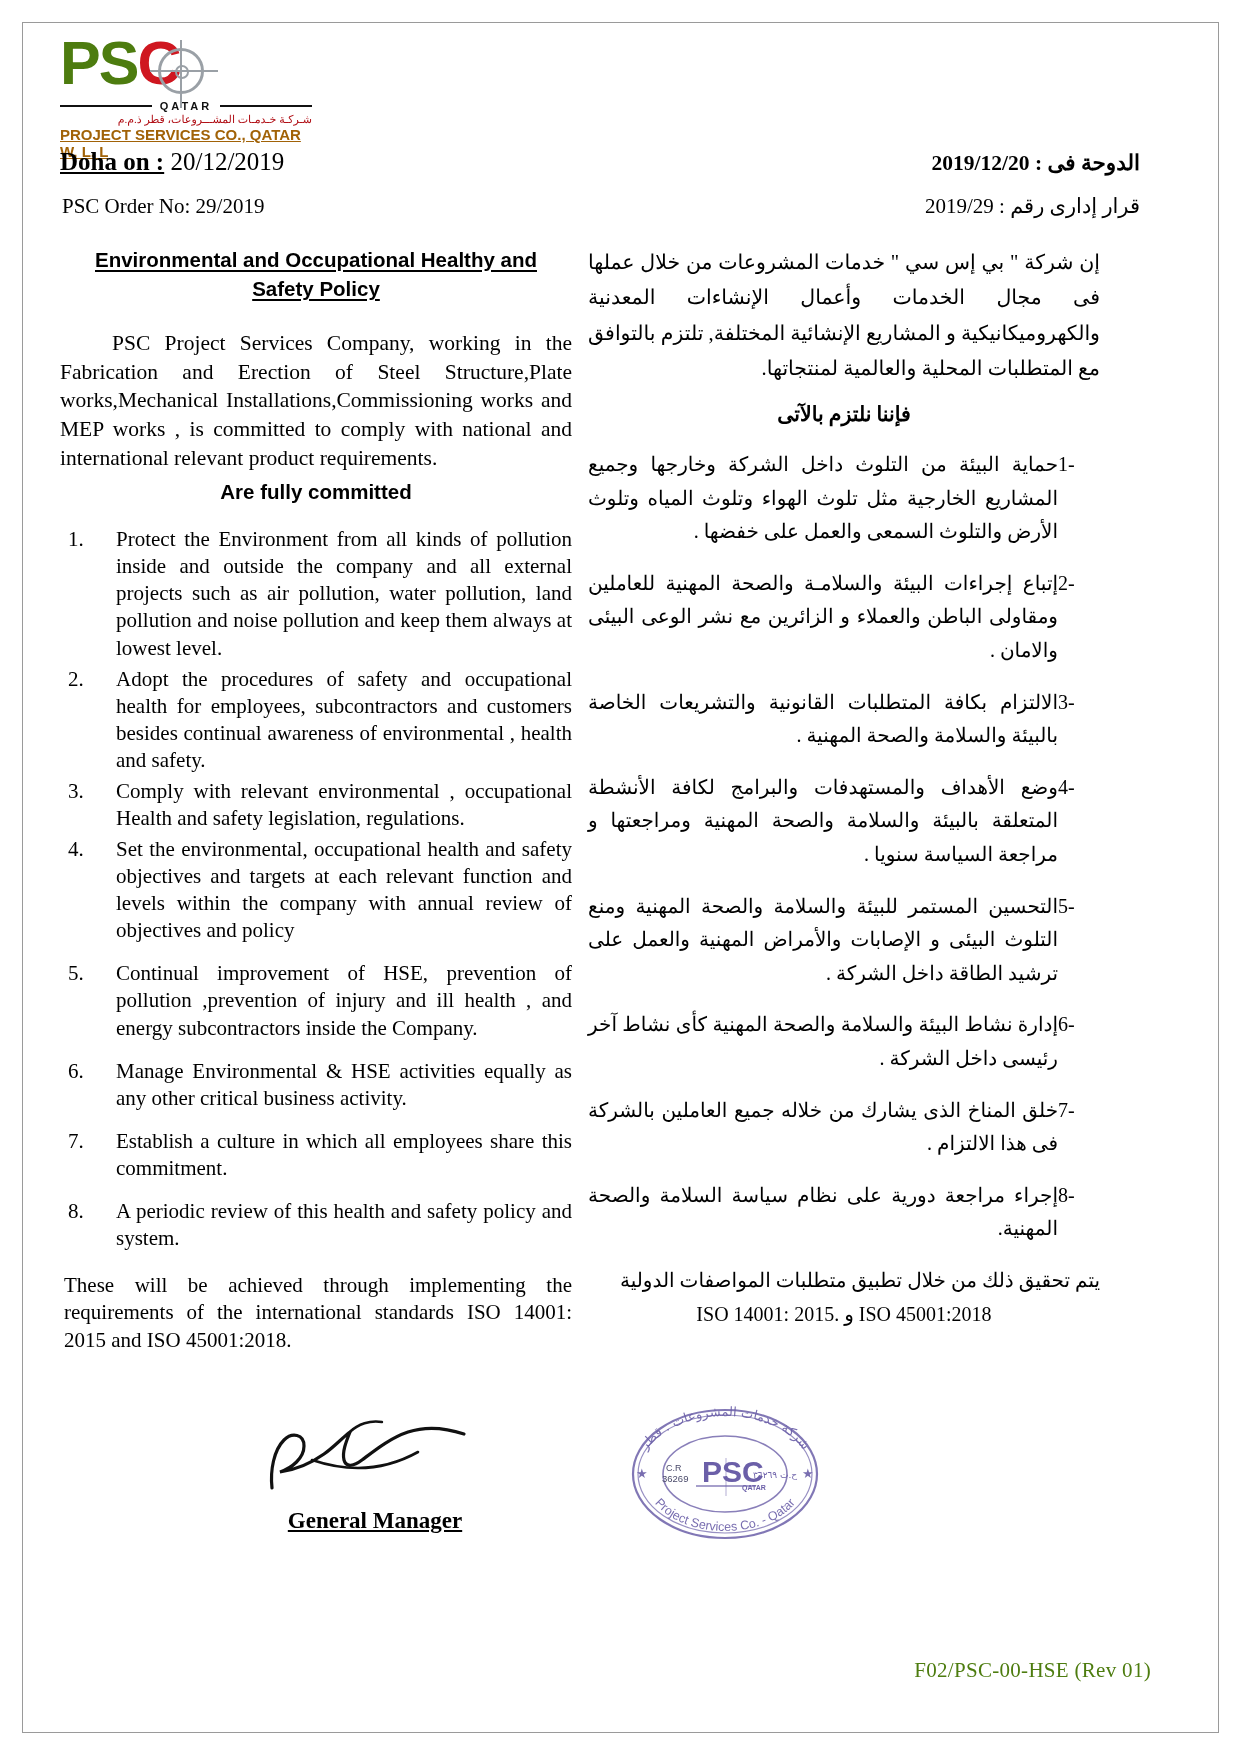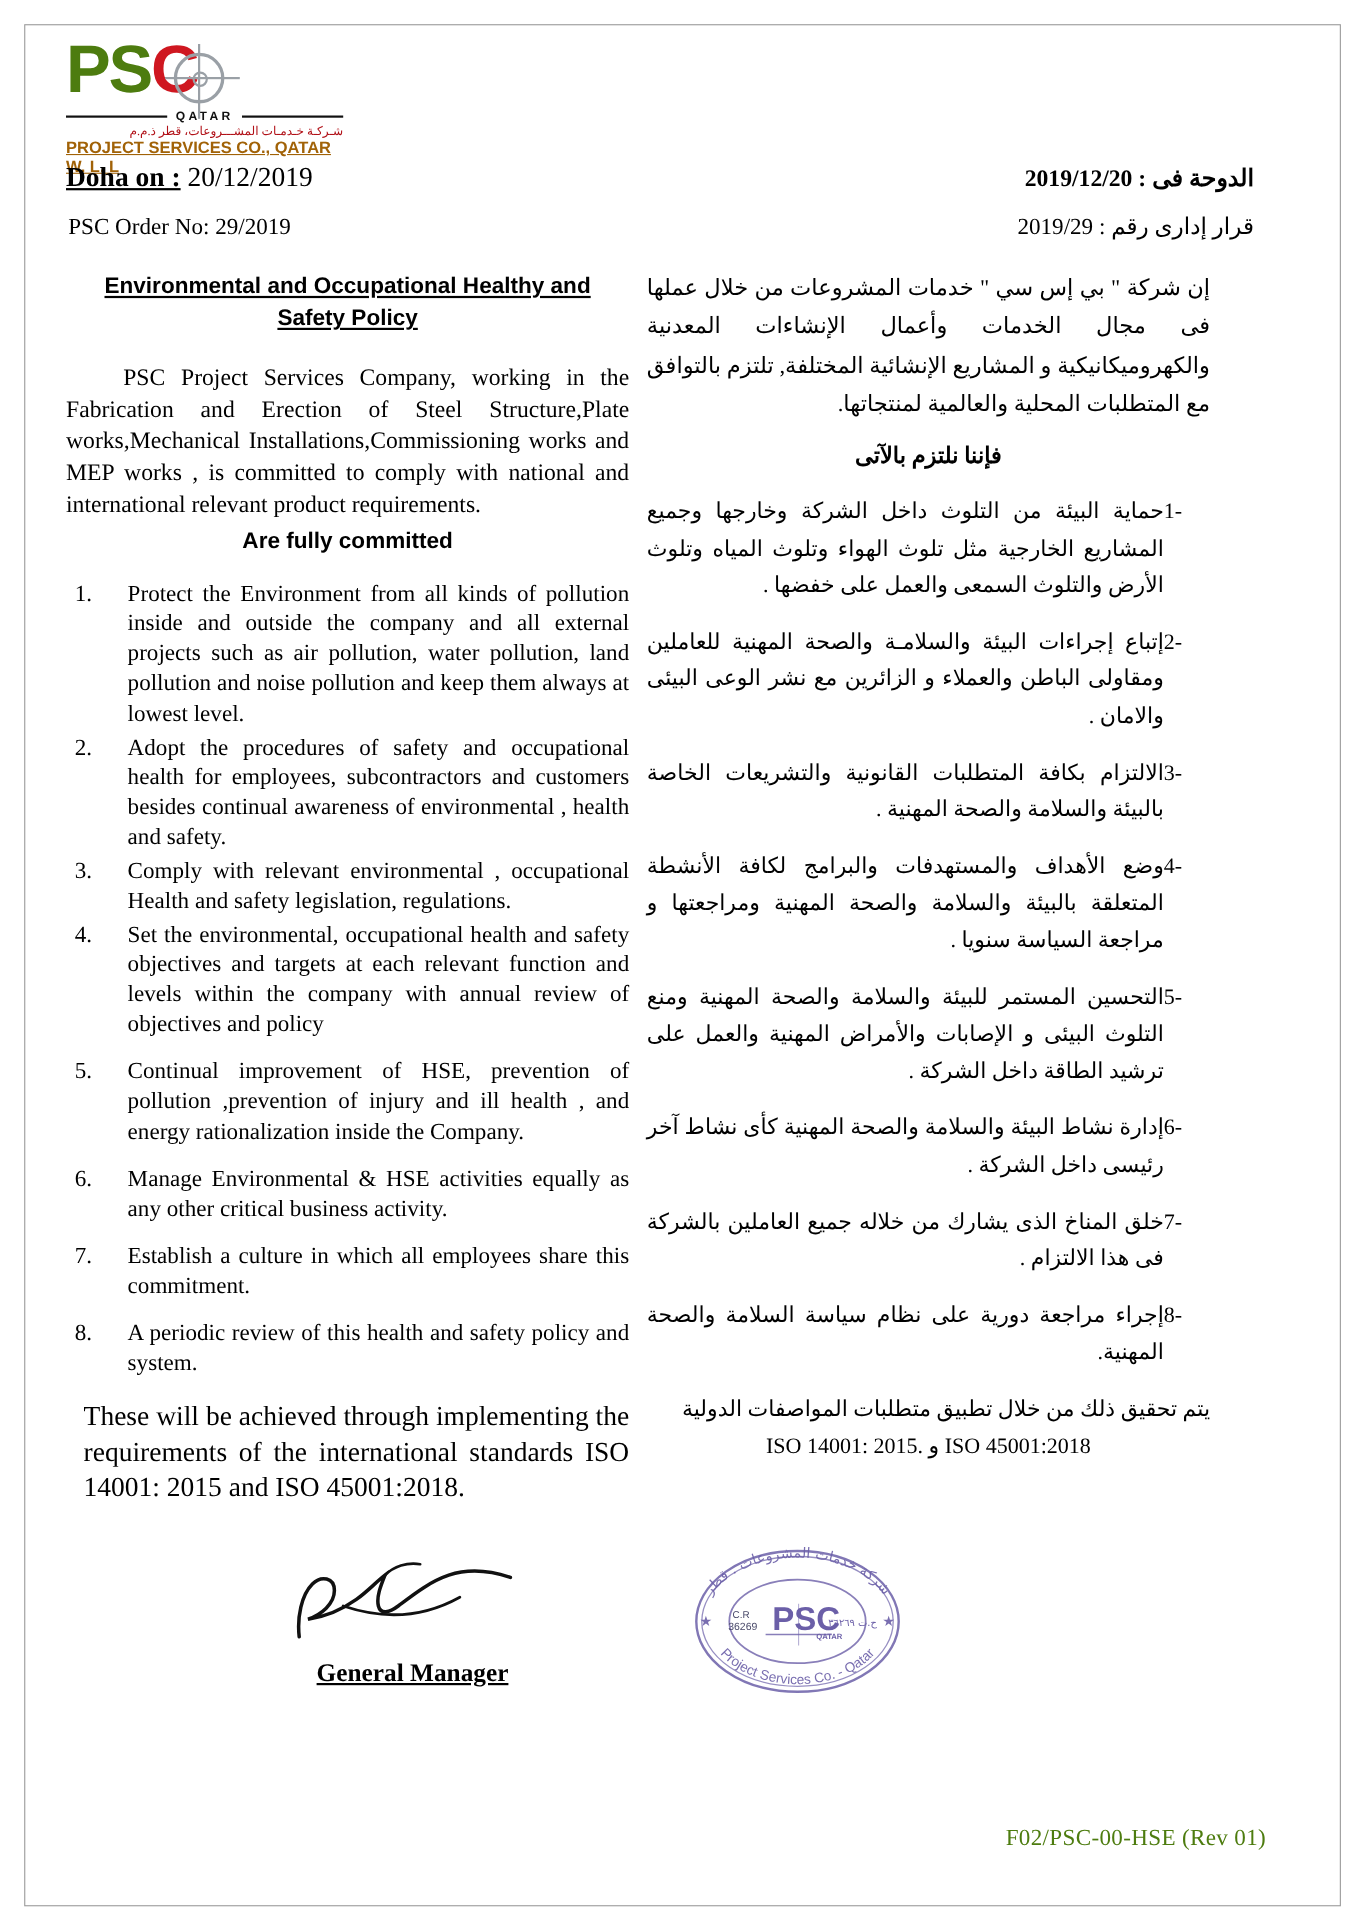--- a/index.html
+++ b/index.html
@@ -218,24 +218,24 @@
     padding-right: 4px;
     direction: ltr;
     unicode-bidi: embed;
   }
   ul.list-ar li .t {
     flex: 1;
     text-align: justify;
   }
 
   .closing-en {
-    font-size: 25px;
+    font-size: 21px;
     line-height: 1.3;
     text-align: justify;
-    margin: 20px 0 0 16px;
+    margin: 20px 0 0 4px;
   }
   .closing-ar {
     font-size: 20px;
     line-height: 1.6;
     text-align: justify;
     margin: 6px 0 0 0;
   }
   .closing-ar .iso-line {
     display: block;
     direction: ltr;
@@ -341,21 +341,21 @@
       <li>
         <span class="n">3.</span>
         <span class="t">Comply with relevant environmental , occupational Health and safety legislation, regulations.</span>
       </li>
       <li>
         <span class="n">4.</span>
         <span class="t">Set the environmental, occupational health and safety  objectives and targets at each relevant function and levels within the company with annual review of objectives and policy</span>
       </li>
       <li class="gap">
         <span class="n">5.</span>
-        <span class="t">Continual improvement of HSE, prevention of pollution ,prevention of injury and ill health , and energy rationalization inside the Company.</span>
+        <span class="t">Continual improvement of HSE, prevention of pollution ,prevention of injury and ill health , and energy subcontractors inside the Company.</span>
       </li>
       <li class="gap">
         <span class="n">6.</span>
         <span class="t">Manage  Environmental &amp; HSE  activities equally as any other critical business activity.</span>
       </li>
       <li class="gap">
         <span class="n">7.</span>
         <span class="t">Establish a culture in which all employees share this commitment.</span>
       </li>
       <li class="gap">

